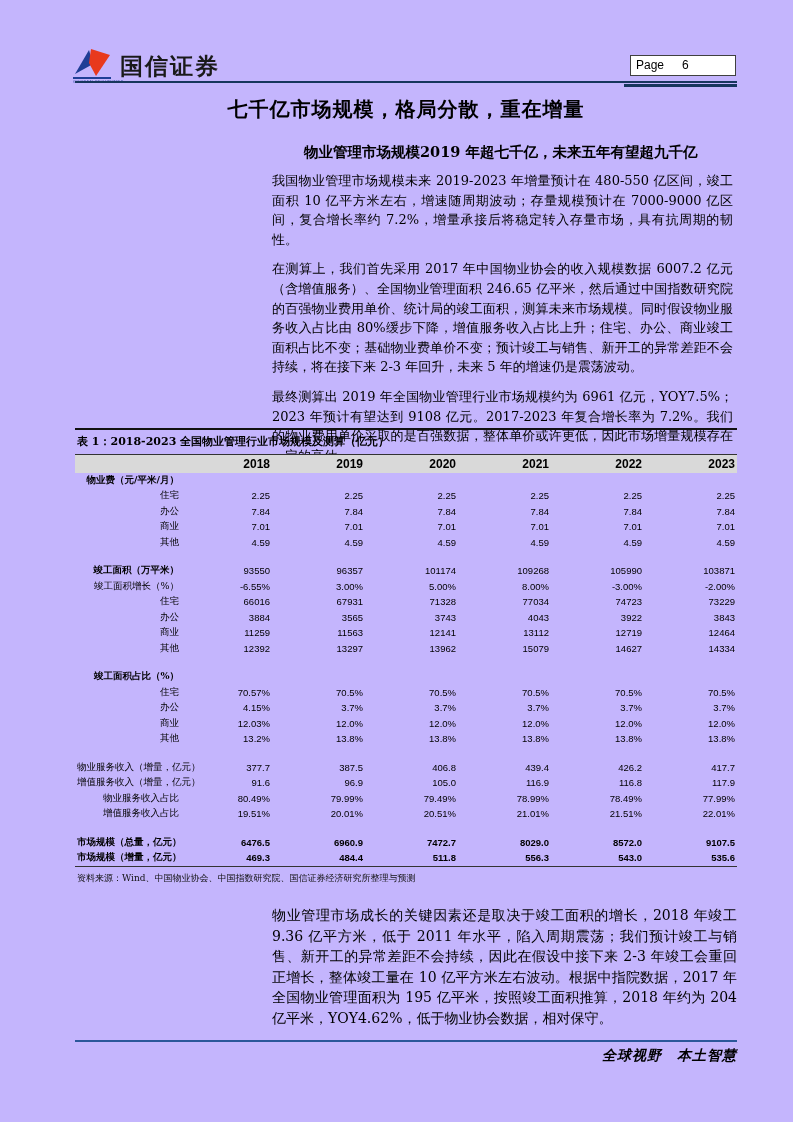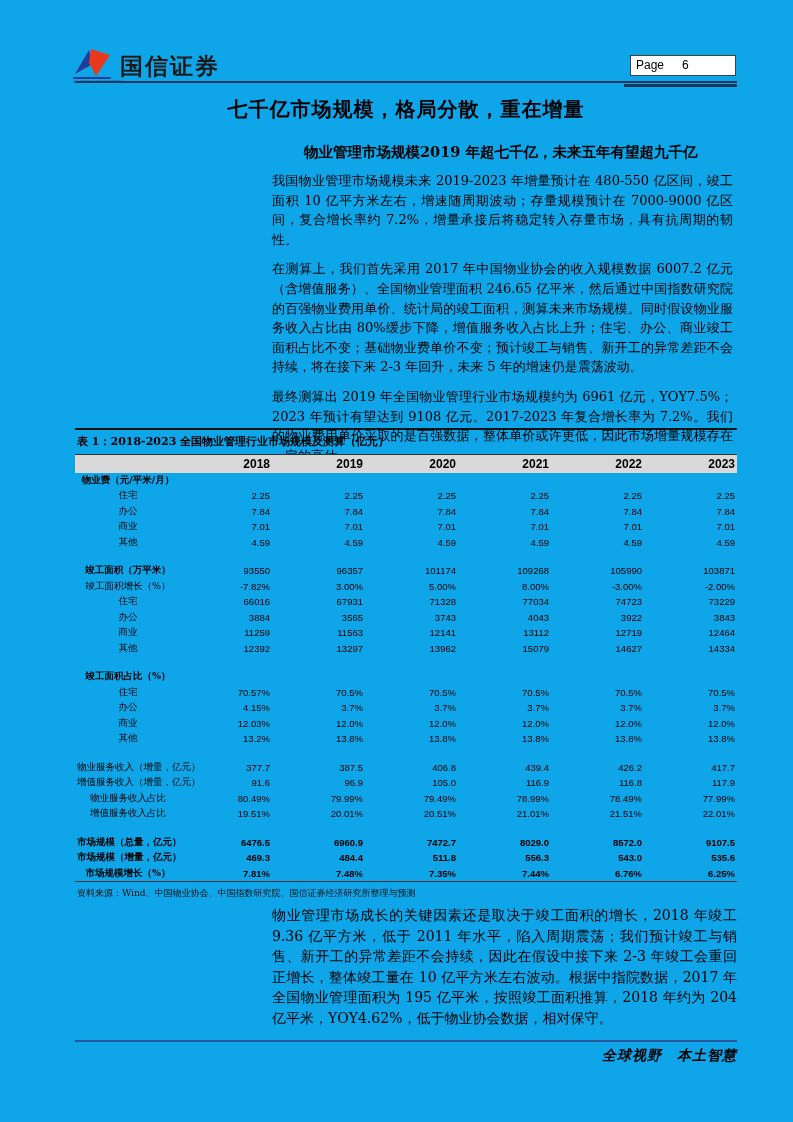--- a/index.html
+++ b/index.html
@@ -1,18 +1,18 @@
 <!DOCTYPE html>
 <html><head>
 <meta charset="utf-8">
 <style>
   html,body { margin:0; padding:0; background:#ffffff; }
   .page {
     position:relative; width:793px; height:1122px; margin:0 auto;
-    background:#0ea5e9; color:#000;
+    background:#c4b5fd; color:#000;
     font-family:"DejaVu Serif", serif;
     overflow:hidden;
   }
   
   .logo { position:absolute; left:73px; top:47px; display:flex; align-items:flex-start; }
   .logo-mark { width:40px; height:34px; position:relative; }
   .logo-sub { position:absolute; left:0; top:30px; font-size:4px; color:#1f3e96; font-family:"Liberation Sans",sans-serif; letter-spacing:.5px; white-space:nowrap; border-top:2px solid #1f3e96; width:38px; }
   .brand { font-size:23px; font-weight:bold; color:#1a1a1a; margin-left:7px; margin-top:4px; letter-spacing:2px; font-family:"DejaVu Serif",serif; }
   .page-box {
     position:absolute; left:630px; top:55px; width:106px; height:21px; box-sizing:border-box;
@@ -34,21 +34,21 @@
   .closing p { font-size:14px; line-height:20.5px; text-align:justify; margin:0; }
   
   .tablewrap { position:absolute; left:75px; top:428px; width:662px; font-family:"Liberation Sans",sans-serif; }
   .tbl-topline { border-top:2.5px solid #111; }
   .tbl-title { font-family:"DejaVu Serif",serif; font-size:11px; font-weight:bold; padding:4px 0 5px 2px; }
   table.data { width:662px; border-collapse:collapse; table-layout:fixed; font-size:9.5px; border-top:1.5px solid #333; }
   table.data thead tr { height:18px; }
   table.data th { font-weight:bold; text-align:right; padding:0 2px 0 0; font-size:12px; }
   table.data th.corner { text-align:left; }
   table.data td { padding:0; height:15.5px; white-space:nowrap; overflow:visible; }
-  td.label { text-align:center; padding-left:2px !important; font-family:"DejaVu Serif",serif; }
+  td.label { text-align:right; padding-left:2px !important; font-family:"DejaVu Serif",serif; }
   td.val { text-align:right; padding-right:2px !important; }
   tr.r-section td.label { font-weight:bold; }
   tr.r-bold td { font-weight:bold; }
   tr.r-spacer td { height:13px; }
   .tbl-bottomline { border-top:1.5px solid #333; }
   .tbl-source { font-family:"DejaVu Serif",serif; font-size:9px; padding:5px 0 0 2px; color:#111; }
   
   .footer-line { position:absolute; left:75px; width:662px; top:1040px; height:2px; }
   .footer-slogan {
     position:absolute; right:56px; top:1047px; font-size:14px; font-weight:bold;
@@ -170,21 +170,21 @@
             <td class="label">竣工面积（万平米）</td>
             <td class="val">93550</td>
             <td class="val">96357</td>
             <td class="val">101174</td>
             <td class="val">109268</td>
             <td class="val">105990</td>
             <td class="val">103871</td>
           </tr>
           <tr class="r-data">
             <td class="label">竣工面积增长（%）</td>
-            <td class="val">-7.82%</td>
+            <td class="val">-6.55%</td>
             <td class="val">3.00%</td>
             <td class="val">5.00%</td>
             <td class="val">8.00%</td>
             <td class="val">-3.00%</td>
             <td class="val">-2.00%</td>
           </tr>
           <tr class="r-data">
             <td class="label">住宅</td>
             <td class="val">66016</td>
             <td class="val">67931</td>
@@ -339,29 +339,20 @@
           </tr>
           <tr class="r-bold">
             <td class="label">市场规模（增量，亿元）</td>
             <td class="val">469.3</td>
             <td class="val">484.4</td>
             <td class="val">511.8</td>
             <td class="val">556.3</td>
             <td class="val">543.0</td>
             <td class="val">535.6</td>
           </tr>
-          <tr class="r-bold">
-            <td class="label">市场规模增长（%）</td>
-            <td class="val">7.81%</td>
-            <td class="val">7.48%</td>
-            <td class="val">7.35%</td>
-            <td class="val">7.44%</td>
-            <td class="val">6.76%</td>
-            <td class="val">6.25%</td>
-          </tr>
         </tbody>
     </table>
     <div class="tbl-bottomline"></div>
     <div class="tbl-source">资料来源：Wind、中国物业协会、中国指数研究院、国信证券经济研究所整理与预测</div>
   </div>
 
   <div class="closing">
     <p>物业管理市场成长的关键因素还是取决于竣工面积的增长，2018 年竣工 9.36 亿平方米，低于 2011 年水平，陷入周期震荡；我们预计竣工与销售、新开工的异常差距不会持续，因此在假设中接下来 2-3 年竣工会重回正增长，整体竣工量在 10 亿平方米左右波动。根据中指院数据，2017 年全国物业管理面积为 195 亿平米，按照竣工面积推算，2018 年约为 204 亿平米，YOY4.62%，低于物业协会数据，相对保守。</p>
   </div>
 

